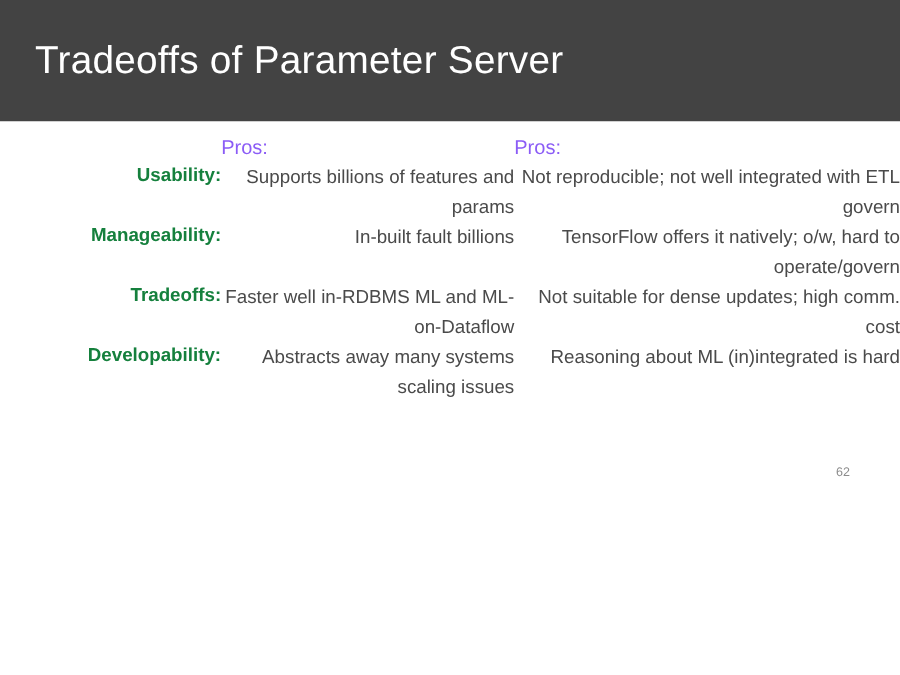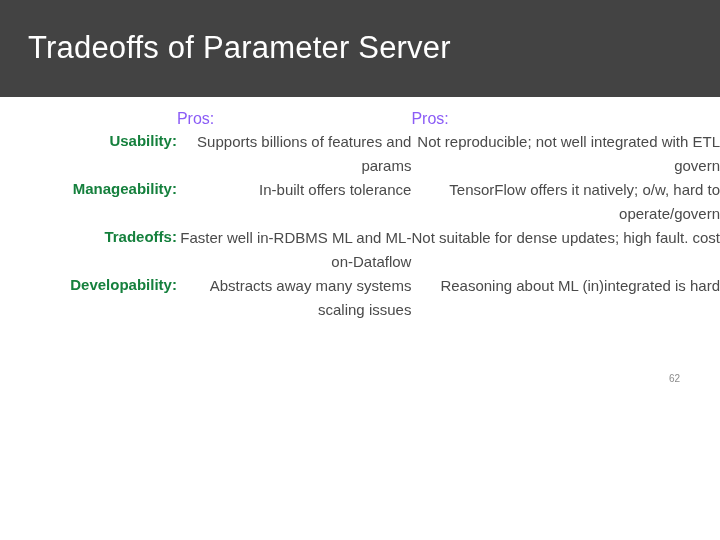--- a/index.html
+++ b/index.html
@@ -125,27 +125,27 @@
       </tr>
     </thead>
     <tbody>
       <tr>
         <td class="cell-label">Usability:</td>
         <td class="cell-pros">Supports billions of features and params</td>
         <td class="cell-cons">Not reproducible; not well integrated with ETL govern</td>
       </tr>
       <tr>
         <td class="cell-label">Manageability:</td>
-        <td class="cell-pros">In-built offers tolerance</td>
+        <td class="cell-pros">In-built fault billions</td>
         <td class="cell-cons">TensorFlow offers it natively; o/w, hard to operate/govern</td>
       </tr>
       <tr>
         <td class="cell-label">Tradeoffs:</td>
         <td class="cell-pros">Faster well in-RDBMS ML and ML-on-Dataflow</td>
-        <td class="cell-cons">Not suitable for dense updates; high fault. cost</td>
+        <td class="cell-cons">Not suitable for dense updates; high comm. cost</td>
       </tr>
       <tr>
         <td class="cell-label">Developability:</td>
         <td class="cell-pros">Abstracts away many systems scaling issues</td>
         <td class="cell-cons">Reasoning about ML (in)integrated is hard</td>
       </tr>
     </tbody>
   </table>
 
   <div class="page-number">62</div>

